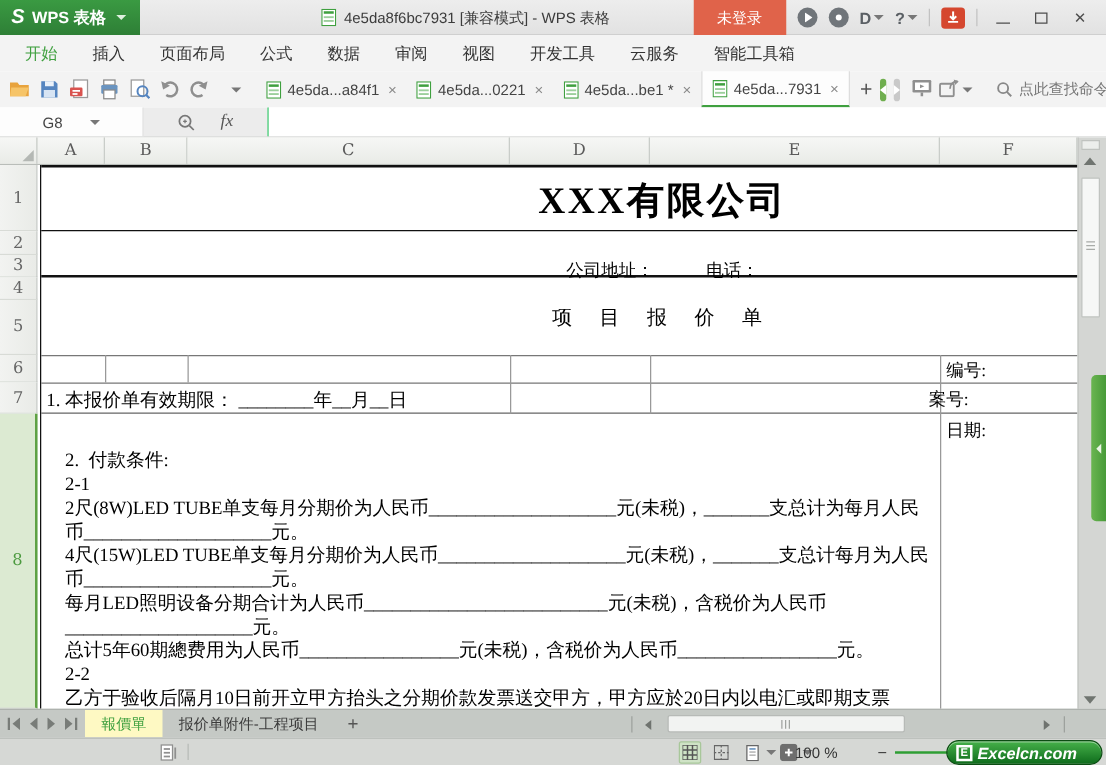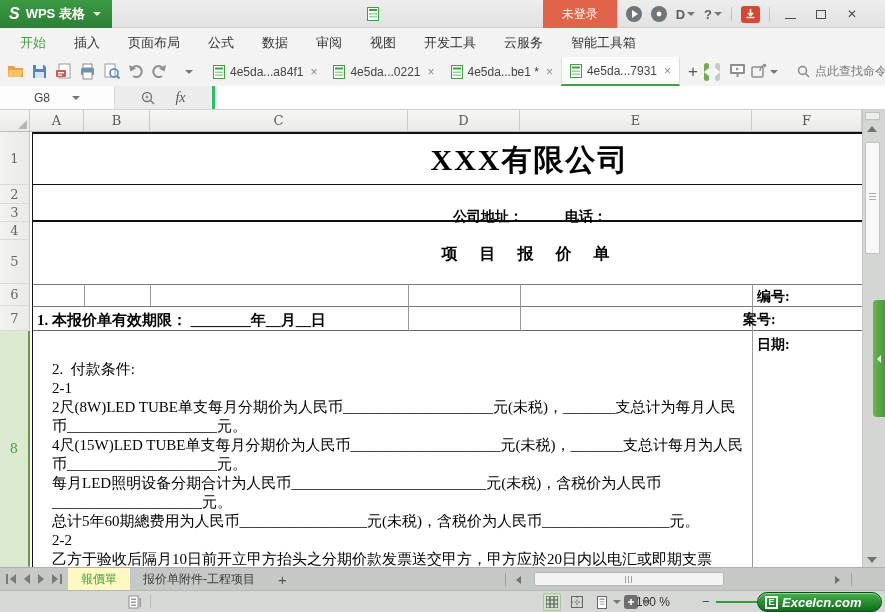--- a/index.html
+++ b/index.html
@@ -15,21 +15,21 @@
              display:flex; align-items:center; gap:6px; padding-left:9px; cursor:default; }
   .wps-logo { color:#fff; font-weight:bold; font-size:16px; font-style:italic; }
   .wps-btn-label { color:#fff; font-size:13px; font-weight:bold; }
   .caret { width:0; height:0; border-left:4px solid transparent; border-right:4px solid transparent;
            border-top:4px solid #777; display:inline-block; }
   .caret.light { border-top-color:#dff0df; margin-left:2px; }
   .title-center { position:absolute; left:180px; right:320px; top:0; height:28px;
                   display:flex; align-items:center; justify-content:center; gap:6px;
                   font-size:12px; color:#3c3c3c; white-space:nowrap; }
   .tb-right { position:absolute; right:0; top:0; height:28px; display:flex; align-items:center;
-              gap:9px; padding-right:22px; }
+              gap:9px; padding-right:10px; }
   .login-btn { width:74px; height:28px; background:#e0634a; color:#fff; font-size:12px;
                display:flex; align-items:center; justify-content:center; }
   .circ { width:16px; height:16px; border-radius:50%; background:#70757a;
           display:flex; align-items:center; justify-content:center; }
   .tb-txtic { font-size:13px; font-weight:bold; color:#5a5f64; }
   .dl-btn { width:19px; height:17px; background:#d5472f; border-radius:3px;
             display:flex; align-items:center; justify-content:center; }
   .vsep { width:1px; height:14px; background:#c2c2c2; }
   .wmin { width:11px; height:1px; background:#4d4d4d; margin-top:8px; }
   .wmax { width:10px; height:9px; border:1px solid #4d4d4d; }
@@ -64,21 +64,21 @@
   .arrow-r { width:0; height:0; border-top:4px solid transparent; border-bottom:4px solid transparent;
              border-left:5px solid #fff; }
   .searchbox { display:flex; align-items:center; gap:5px; margin-left:10px; font-size:12px; color:#777;
                white-space:nowrap; }
 
   
   .formulabar { position:absolute; left:0; top:86px; width:885px; height:24px; background:#fbfbfb;
                 border-bottom:1px solid #cfd1cf; display:flex; align-items:stretch; }
   .namebox { width:115px; display:flex; align-items:center; justify-content:center; gap:22px;
              font-size:12px; color:#444; border-right:1px solid #dcdcdc; background:#fdfdfd; }
-  .fb-icons { width:100px; background:#ececec; border-right:3px solid #22c55e;
+  .fb-icons { width:100px; background:#ececec; border-right:1px solid #22c55e;
               display:flex; align-items:center; justify-content:center; gap:20px; }
   .fx { font-family:"Liberation Serif","DejaVu Serif",serif; font-style:italic; font-size:14px; color:#555; }
   .fb-input { flex:1; background:#fff; font-size:12px; color:#333; padding-left:6px; }
 
   
   .colheaders { position:absolute; left:0; top:110px; width:885px; height:22px; display:flex;
                 border-bottom:1px solid #b9bdb9; background:#e9ebe7; }
   .ch { background:linear-gradient(#f6f7f5,#e9ebe7); border-right:1px solid #c9cdc9;
         display:flex; align-items:center; justify-content:center;
         font-family:"DejaVu Serif","Liberation Serif",serif; font-size:13px; color:#5a5a5a; }
@@ -89,21 +89,21 @@
 
   
   .grid { position:absolute; left:0; top:132px; width:885px; height:435px; background:#fff;
           font-family:"Liberation Serif","DejaVu Serif",serif; }
   .rh { position:absolute; left:0; width:30px; background:linear-gradient(90deg,#f2f3f1,#e9ebe7);
         border-right:1px solid #c3c7c3; border-bottom:1px solid #d8dbd6;
         display:flex; align-items:center; justify-content:center;
         font-family:"DejaVu Serif","Liberation Serif",serif; font-size:13px; color:#666; }
   .rh.hl { background:#dcead2; color:#4c9a3f; border-right:2px solid #5ea144; }
   .ln { position:absolute; }
-  .ctext { position:absolute; color:#000; white-space:pre;font-weight:bold; }
+  .ctext { position:absolute; color:#000; white-space:pre; }
   .company { left:200px; width:660px; top:8px; text-align:center; font-size:30px; font-weight:bold;
              letter-spacing:2px; }
   .address { left:200px; width:660px; top:76px; text-align:center; font-size:14px; }
   .formtitle { left:200px; width:660px; top:112px; text-align:center; font-size:16px; letter-spacing:9px; }
   .flabel { font-size:14px; }
   .validity { left:37px; top:179px; font-size:15px; }
   .bodyblock { position:absolute; left:37px; top:228px; width:712px; font-size:15px; line-height:19px;
                color:#000; }
   .bodyblock div { white-space:pre;margin-left:15px; }
 
@@ -178,20 +178,21 @@
       <span class="wps-btn-label">WPS 表格</span>
       <span class="caret light"></span>
     </div>
     <div class="title-center">
       <svg width="12" height="14" viewBox="0 0 12 14">
           <rect x="0.5" y="0.5" width="11" height="13" fill="#fff" stroke="#3fa03f"></rect>
           <rect x="2" y="2" width="8" height="2" fill="#3fa03f"></rect>
           <rect x="2" y="6" width="8" height="1.5" fill="#9ccf9c"></rect>
           <rect x="2" y="9" width="8" height="1.5" fill="#9ccf9c"></rect>
         </svg>
+      <span>4e5da8f6bc7931 [兼容模式] - WPS 表格</span>
     </div>
     <div class="tb-right">
       <div class="login-btn">未登录</div>
       <span class="circ">
         <svg width="8" height="8" viewBox="0 0 8 8">
             <path d="M2 0 L8 4 L2 8 Z" fill="#fff"></path>
           </svg>
       </span>
       <span class="circ">
         <svg width="8" height="8" viewBox="0 0 8 8">

